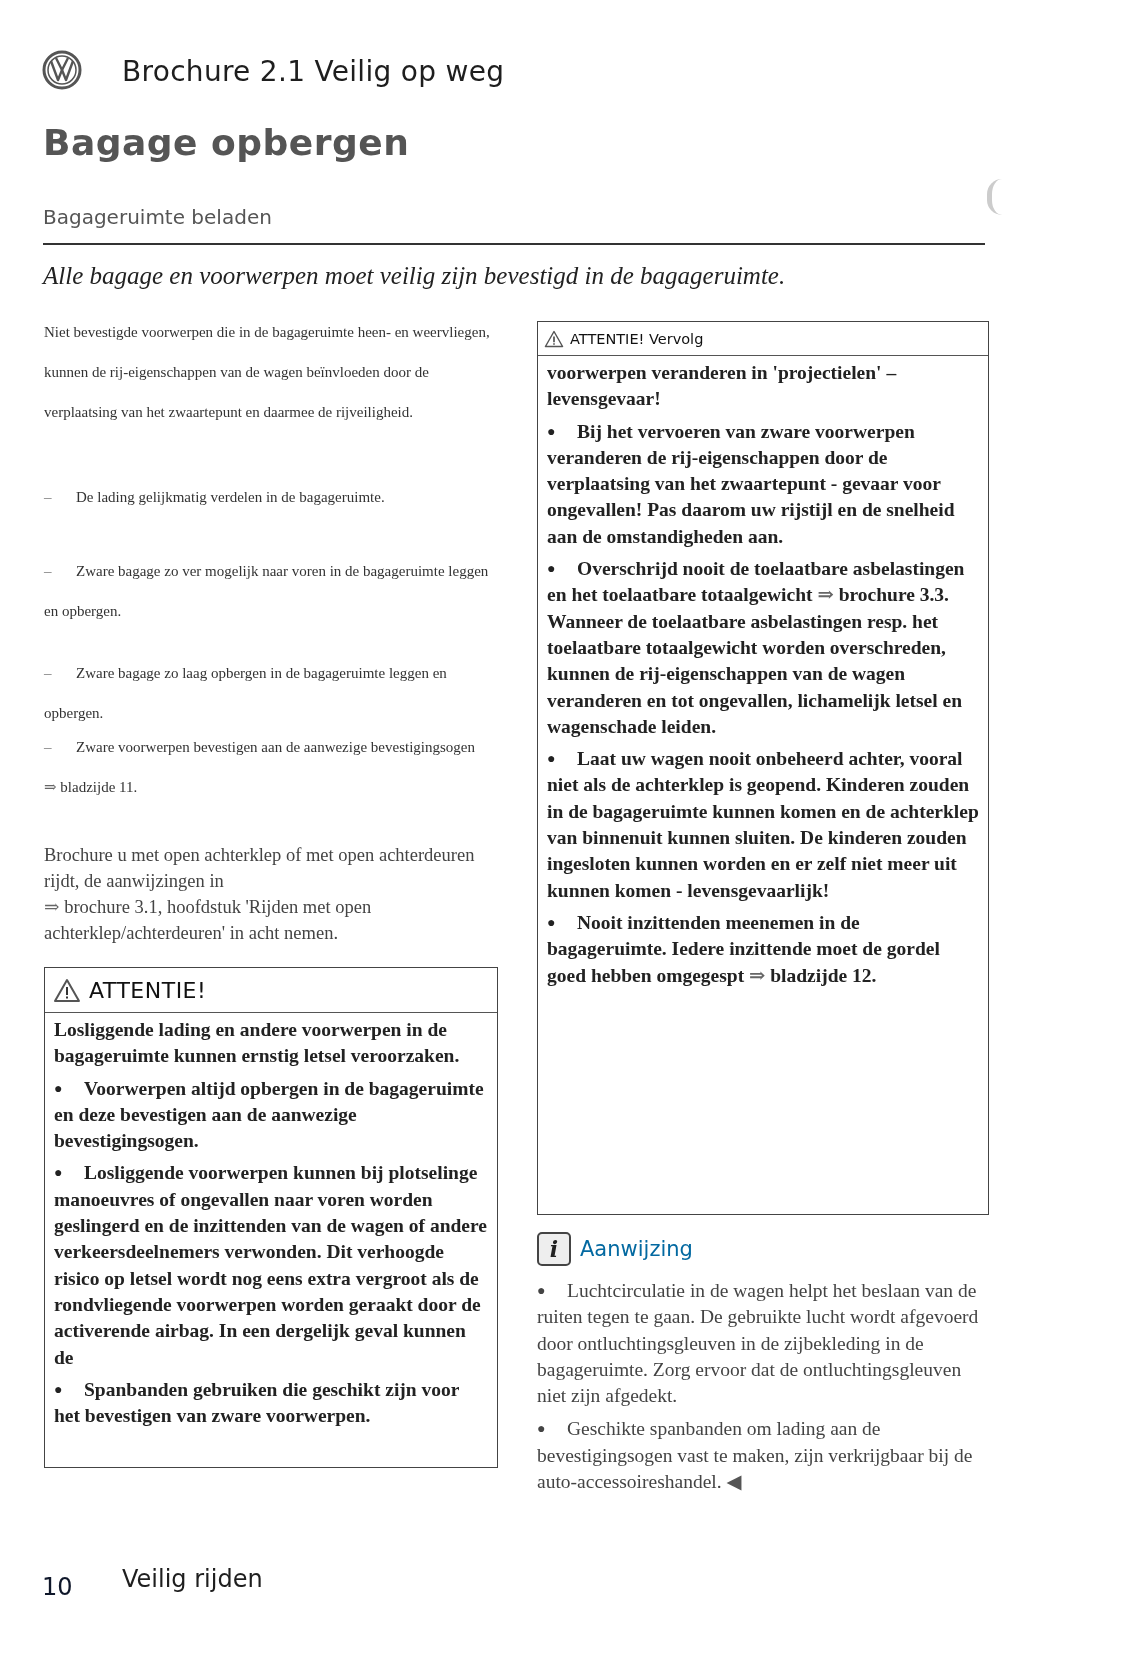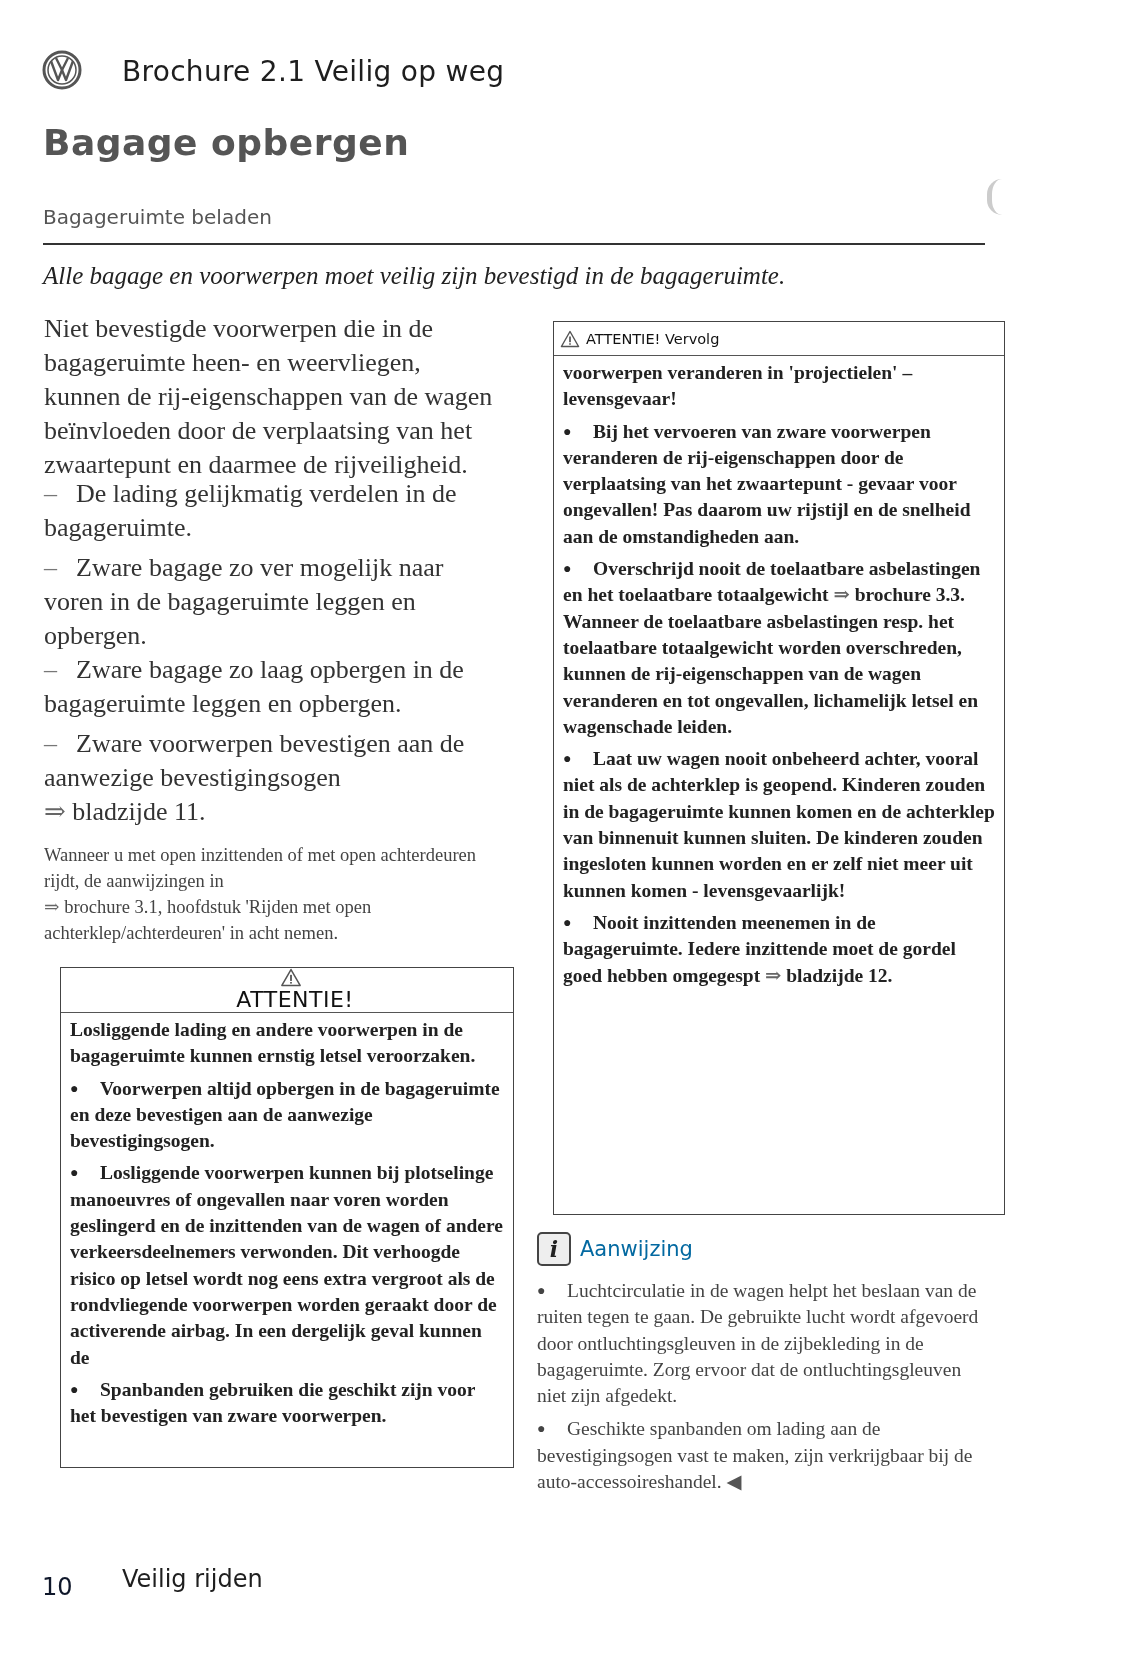--- a/index.html
+++ b/index.html
@@ -10,32 +10,32 @@
 
   #logo { left:42px; top:50px; width:40px; height:40px; }
   #running-head { left:122px; top:55px; font-size:28px; color:#1e1e1e; letter-spacing:0.3px; }
   #h1 { left:43px; top:122px; font-size:36px; font-weight:bold; color:#555; letter-spacing:0.5px; }
   #h2 { left:43px; top:205px; font-size:20px; color:#555; }
   #rule { left:43px; top:243px; width:942px; height:0; border-top:2px solid #333; }
   #right-mark { left:987px; top:179px; width:10px; height:36px; border-left:5px solid #ccc; border-radius:18px 0 0 18px; }
   #subtitle { left:43px; top:262px; font-size:25px; font-style:italic; color:#222; }
 
   .col-left { left:44px; width:452px; }
-  .body-txt { font-size:26px; line-height:34px; color:#333; }
+  .body-txt { font-size:15px; line-height:40px; color:#333; }
   .dash { display:inline-block; width:32px; color:#777; }
   .small-txt { font-size:18.5px; line-height:26px; color:#444; }
 
-  .box { border:1.5px solid #444; background:#fff;margin-left:16px; }
+  .box { border:1.5px solid #444; background:#fff; }
   .box-head { border-bottom:1.5px solid #555; display:flex; align-items:center; }
   .box-body { padding:4px 9px 0 9px; font-weight:bold; font-size:19.5px; line-height:26.3px; color:#222; }
   .box-body p { margin:0 0 6px 0; }
   .bullet { display:inline-block; width:30px; font-size:14px; vertical-align:2px; }
 
   #attn-left { left:44px; top:967px; width:452px; height:499px; }
-  #attn-left .box-head { height:44px; padding-left:8px;flex-direction:column; }
+  #attn-left .box-head { height:44px; padding-left:8px; }
   #attn-left .box-head .ttl { font-size:22px; letter-spacing:0.5px; color:#111; margin-left:8px; }
 
   #attn-right { left:537px; top:321px; width:450px; height:892px; }
   #attn-right .box-head { height:33px; padding-left:6px; }
   #attn-right .box-head .ttl { font-size:14.5px; color:#111; margin-left:6px; }
 
   #note-title { left:537px; top:1232px; display:flex; align-items:center; }
   #note-icon { width:30px; height:30px; border:2px solid #444; border-radius:5px; display:flex; align-items:center; justify-content:center; font-family:"DejaVu Serif", serif; font-weight:bold; font-style:italic; font-size:22px; color:#222; background:#eee; }
   #note-label { font-size:21px; color:#0369a1; margin-left:9px; }
   #note-body { left:537px; top:1278px; width:456px; font-size:19.5px; line-height:26.3px; color:#444; }
@@ -73,21 +73,21 @@
 <div class="abs col-left serif body-txt" style="top:653px;">
   <span class="dash">–</span><span>Zware bagage zo laag opbergen in de bagageruimte leggen en opbergen.</span>
 </div>
 <div class="abs col-left serif body-txt" style="top:727px;">
   <span class="dash">–</span><span>Zware voorwerpen bevestigen aan de aanwezige bevestigingsogen</span><br>
   <span class="arrow">⇒</span>
   <span>bladzijde 11.</span>
 </div>
 
 <div class="abs col-left serif small-txt" style="top:842px;">
-  <span>Wanneer u met open inzittenden of met open achterdeuren rijdt, de aanwijzingen in</span><br>
+  <span>Brochure u met open achterklep of met open achterdeuren rijdt, de aanwijzingen in</span><br>
   <span class="arrow">⇒</span>
   <span>brochure 3.1, hoofdstuk 'Rijden met open achterklep/achterdeuren' in acht nemen.</span>
 </div>
 
 <div id="attn-left" class="abs box">
   <div class="box-head">
     <svg width="28" height="25" viewBox="0 0 28 25">
       <path d="M14 2 L26 23 L2 23 Z" fill="none" stroke="#555" stroke-width="2" stroke-linejoin="round"></path>
       <rect x="13" y="9" width="2" height="8" fill="#333"></rect>
         <rect x="13" y="18.5" width="2" height="2" fill="#333"></rect>

